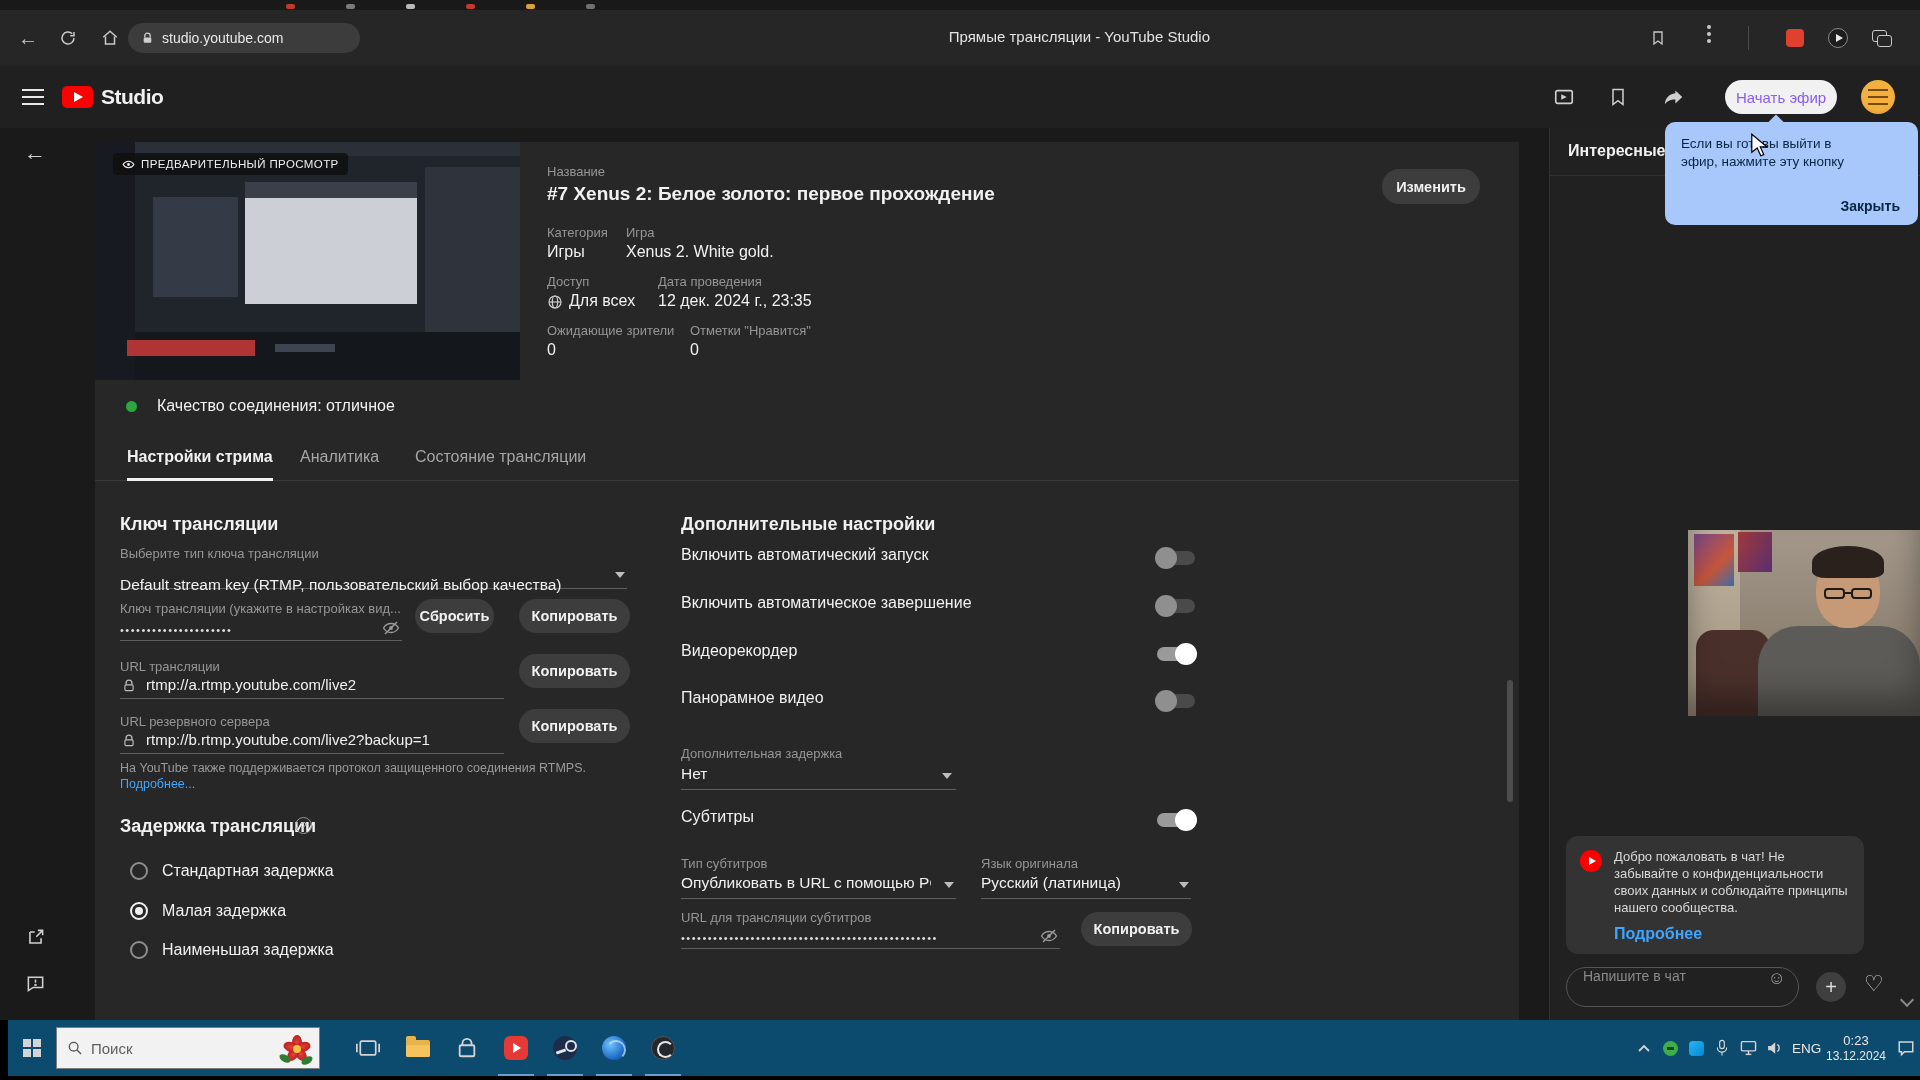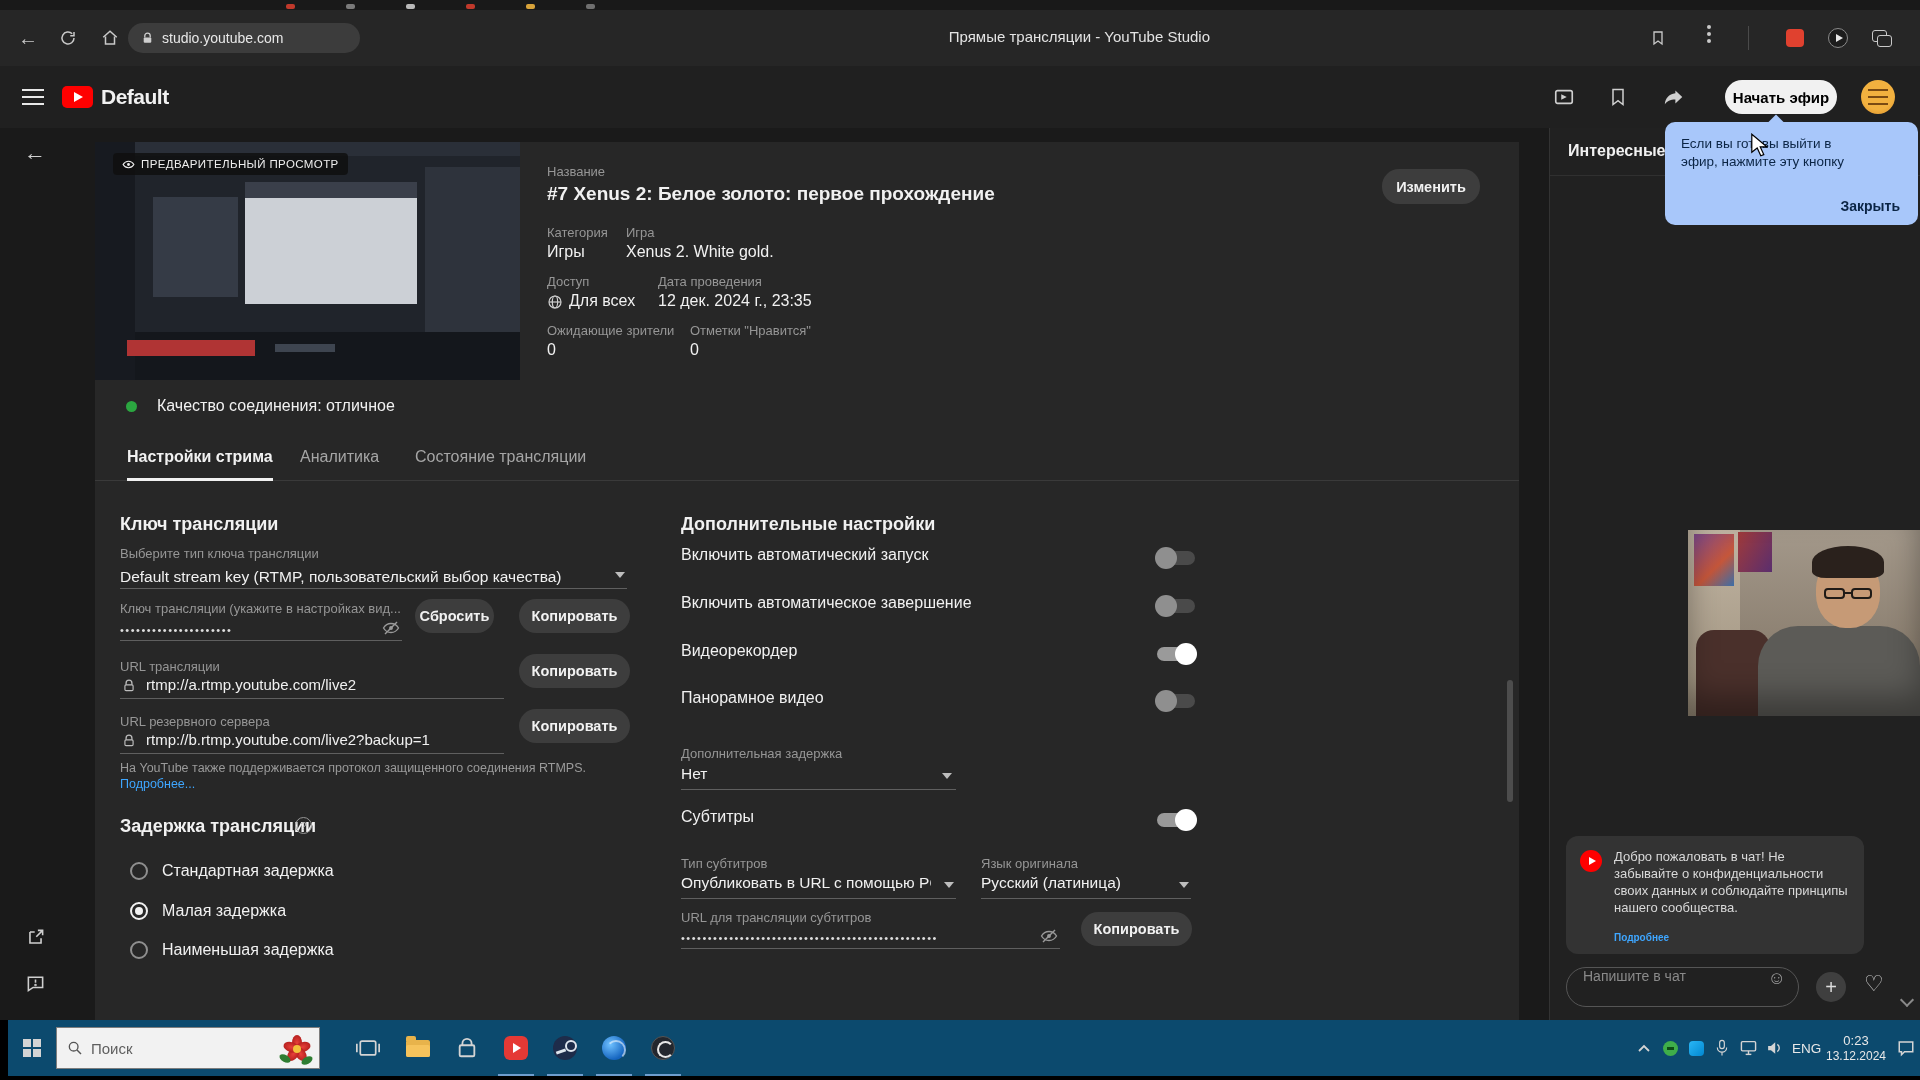--- a/index.html
+++ b/index.html
@@ -37,21 +37,21 @@
   .sheader{position:absolute;left:0;top:66px;width:1920px;height:62px;background:#202020;z-index:20}
   .hamb{position:absolute;left:22px;top:23px;width:22px;height:16px;cursor:pointer}
   .hamb i{display:block;height:2px;background:#e8e8e8;margin-bottom:5px}
   .ytbox{position:absolute;left:62px;top:20px;width:31px;height:22px;border-radius:5px;background:#f00;
          display:flex;align-items:center;justify-content:center}
   .ytbox i{display:block;width:0;height:0;border-left:9px solid #fff;
            border-top:5.5px solid transparent;border-bottom:5.5px solid transparent;margin-left:2px}
   .logotxt{position:absolute;left:101px;top:19px;font-size:21px;font-weight:700;letter-spacing:-.5px;color:#f1f1f1}
   .hico{position:absolute;top:20px;width:24px;height:24px;color:#cfcfcf}
   .golive{position:absolute;left:1725px;top:14px;width:112px;height:34px;border-radius:17px;
-          background:#f1f1f1;color:#000000;font-size:15px;font-weight:700;border:none;cursor:pointer}
+          background:#f1f1f1;color:#8b5cf6;font-size:15px;font-weight:400;border:none;cursor:pointer}
   .avatar{position:absolute;left:1861px;top:14px;width:34px;height:34px;border-radius:50%;
           background:radial-gradient(circle at 50% 40%, #f2b13f 0 60%, #d98f2b 100%);overflow:hidden}
   .avatar i{display:block;height:2px;background:#7a4a12;margin:5px 7px 0 7px}
 
   
   .page{position:absolute;left:0;top:128px;width:1920px;height:892px;background:#1a1a1a}
   .railico{position:absolute;color:#cfcfcf;cursor:pointer}
 
   .card{position:absolute;left:95px;top:14px;width:1424px;height:878px;background:#272727}
 
@@ -100,21 +100,21 @@
   
   .chat{position:absolute;left:1549px;top:0;width:371px;height:892px;background:#212121;border-left:1px solid #333}
   .chat-head{position:absolute;left:0;top:0;width:100%;height:48px;border-bottom:1px solid #303030}
   .chat-head span{position:absolute;left:18px;top:14px;font-size:16px;font-weight:600;color:#f1f1f1}
   .welcome{position:absolute;left:16px;top:708px;width:298px;height:118px;background:#333;border-radius:12px}
   .welcome .yticon{position:absolute;left:14px;top:14px;width:22px;height:22px;border-radius:50%;background:#f00;
                    display:flex;align-items:center;justify-content:center}
   .welcome .yticon i{display:block;width:0;height:0;border-left:7px solid #fff;
                      border-top:4px solid transparent;border-bottom:4px solid transparent;margin-left:2px}
   .welcome .wtext{position:absolute;left:48px;top:12px;width:238px;font-size:13px;line-height:17px;color:#d9d9d9}
-  .welcome .wlink{position:absolute;left:48px;bottom:11px;font-size:10px;font-weight:700;color:#3ea6ff;cursor:pointer}
+  .welcome .wlink{position:absolute;left:48px;bottom:11px;font-size:16px;font-weight:700;color:#3ea6ff;cursor:pointer}
   .chat-pill{position:absolute;left:16px;top:839px;width:233px;height:40px;border:1px solid #555;border-radius:20px;
              display:flex;align-items:flex-start;padding:0 12px 0 16px}
   .chat-pill input{flex:1;background:transparent;border:none;outline:none;color:#ddd;font-size:14px;font-family:inherit;min-width:0}
   .chat-pill input::placeholder{color:#8a8a8a}
   .smiley{color:#9a9a9a;font-size:18px;cursor:pointer}
   .plusbtn{position:absolute;left:266px;top:844px;width:30px;height:30px;border-radius:50%;background:#3f3f3f;
            color:#ddd;font-size:20px;display:flex;align-items:center;justify-content:center;cursor:pointer}
   .heartbtn{position:absolute;left:314px;top:843px;font-size:22px;color:#c9c9c9;cursor:pointer}
   .scrollcaret{position:absolute;left:350px;top:864px;width:14px;height:14px;cursor:pointer}
   .scrollcaret::after{content:"";position:absolute;left:2px;top:3px;width:8px;height:8px;
@@ -228,21 +228,21 @@
 
   <div class="sheader">
     <div class="hamb">
       <i></i>
         <i></i>
         <i></i>
     </div>
     <div class="ytbox">
         <i></i>
       </div>
-    <div class="logotxt">Default</div>
+    <div class="logotxt">Studio</div>
     <span class="hico" style="left:1553px">
       <svg width="22" height="22" viewBox="0 0 24 24" fill="none" stroke="#cfcfcf" stroke-width="1.8">
         <rect x="3" y="5" width="18" height="14" rx="2"></rect>
           <path d="M9 9l6 3-6 3z" fill="#cfcfcf" stroke="none"></path>
       </svg>
     </span>
     <span class="hico" style="left:1608px">
       <svg width="20" height="22" viewBox="0 0 24 24" fill="none" stroke="#cfcfcf" stroke-width="1.8">
         <path d="M6 3h12v18l-6-4.5L6 21z"></path>
       </svg>
@@ -328,21 +328,21 @@
       <div class="tabsrow">
         <span class="tab active" style="left:32px">Настройки стрима</span>
         <span class="tab" style="left:205px">Аналитика</span>
         <span class="tab" style="left:320px">Состояние трансляции</span>
       </div>
 
       <span class="sect" style="left:25px;top:372px">Ключ трансляции</span>
 
       <span class="lbl" style="left:25px;top:404px">Выберите тип ключа трансляции</span>
       <div class="fieldline" style="left:25px;top:420px;width:507px;height:27px;cursor:pointer">
-        <span class="selval" style="left:0;top:6px;width:480px">Default stream key (RTMP, пользовательский выбор качества)</span>
+        <span class="selval" style="left:0;top:14px;width:480px">Default stream key (RTMP, пользовательский выбор качества)</span>
         <span class="caret" style="right:2px;top:10px"></span>
       </div>
 
       <span class="lbl" style="left:25px;top:459px">Ключ трансляции (укажите в настройках вид...</span>
       <div class="fieldline" style="left:25px;top:476px;width:282px;height:23px">
         <span class="dots" style="left:0;top:6px;width:246px">•••••••••••••••••••••</span>
         <span class="abs" style="right:2px;top:1px">
           <svg width="18" height="18" viewBox="0 0 24 24">
             <path d="M2 12s3.5-6 10-6 10 6 10 6-3.5 6-10 6S2 12 2 12z" fill="none" stroke="#9a9a9a" stroke-width="1.8"></path>
             <circle cx="12" cy="12" r="2.6" fill="#9a9a9a"></circle>

